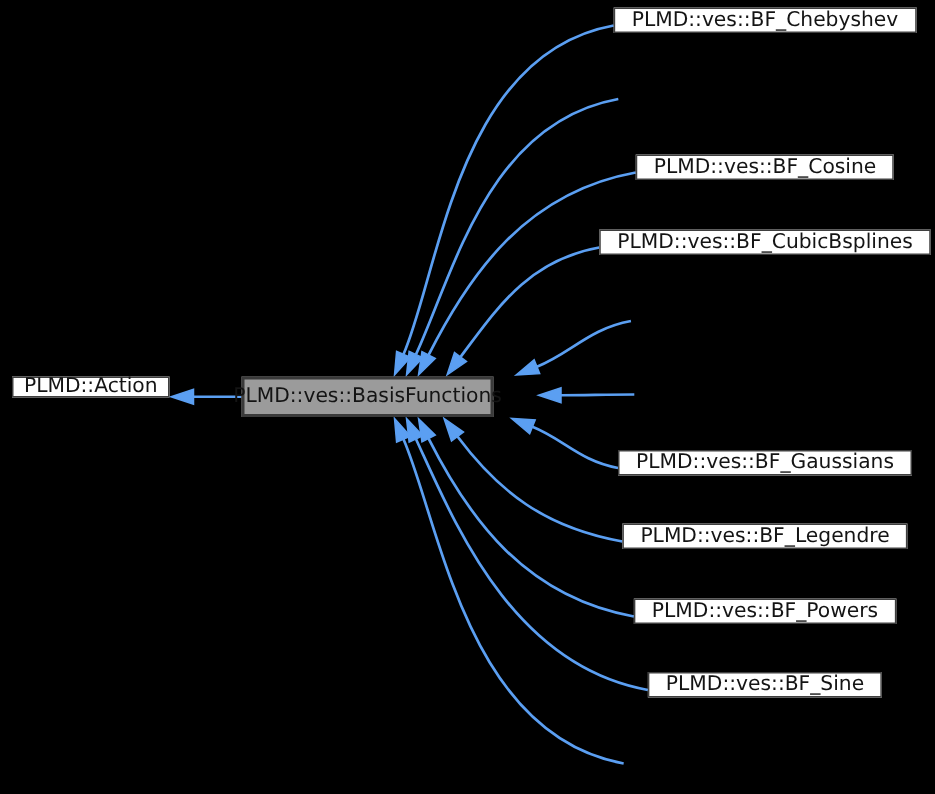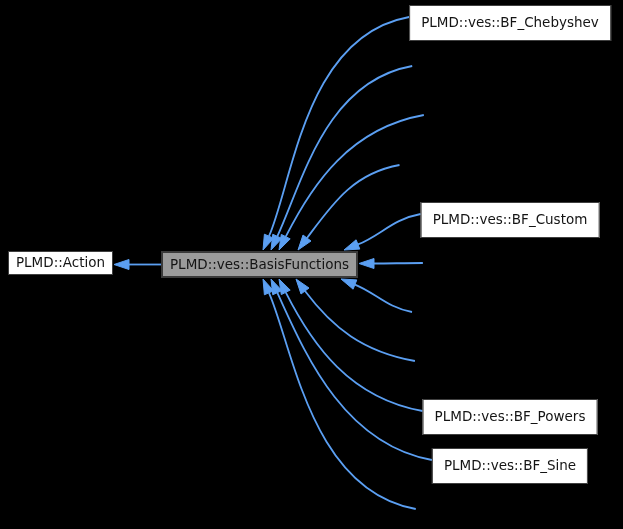--- a/index.html
+++ b/index.html
@@ -17,33 +17,33 @@
   .box{
     position:absolute;
     box-sizing:border-box;
     background:var(--box-fill,#ffffff);
     border:1.5px solid var(--box-border,#3f3f3f);
     color:var(--text,#141414);
     font-size:13.5px;
     line-height:1;
     white-space:nowrap;
     display:flex;align-items:center;justify-content:center;
-    height:36px;
+    height:17px;
     padding:0 11px;
     cursor:pointer;
   }
   .derived{
     left:510px;
     transform:translateX(-50%);
   }
   .action{
-    left:8px;top:251px;width:105px;height:24px;padding:0;
+    left:8px;top:251px;width:105px;height:14px;padding:0;
   }
   .focus{
-    left:161px;top:251px;width:197px;height:27px;padding:0;
+    left:161px;top:251px;width:168px;height:27px;padding:0;
     background:var(--focus-fill,#9b9b9b);
     border:2px solid var(--focus-border,#3a3a3a);
     cursor:default;
   }
 </style>
 </head>
 <body>
 
 <div id="diagram" style="--bg: #000000; --box-fill: #ffffff; --box-border: #3f3f3f; --focus-fill: #9b9b9b; --focus-border: #3a3a3a; --text: #141414;">
   <svg id="edges" xmlns="http://www.w3.org/2000/svg" viewBox="0 0 623 529">
@@ -71,16 +71,19 @@
       <polygon points="263,279 264.4,294.8 273.6,290.8" fill="#5b9ff2" stroke="#5b9ff2" stroke-width="1"></polygon>
       <path d="M161,264.5 C148.2,264.5 140.2,264.5 129,264.5" fill="none" stroke="#5b9ff2" stroke-width="1.8"></path>
       <polygon points="114,264.5 129,269.5 129,259.5" fill="#5b9ff2" stroke="#5b9ff2" stroke-width="1"></polygon>
     </svg>
 
   <div class="box action">PLMD::Action</div>
 
   <div class="box focus" id="focus-box">PLMD::ves::BasisFunctions</div>
 
   <div class="box derived" style="top:5px">PLMD::ves::BF_Chebyshev</div>
-  <div class="box derived" style="top:202px">PLMD::ves::BF_Custom</div>
+  <div class="box derived" style="top:103px">PLMD::ves::BF_Cosine</div>
+  <div class="box derived" style="top:153px">PLMD::ves::BF_CubicBsplines</div>
+  <div class="box derived" style="top:300px">PLMD::ves::BF_Gaussians</div>
+  <div class="box derived" style="top:349px">PLMD::ves::BF_Legendre</div>
   <div class="box derived" style="top:399px">PLMD::ves::BF_Powers</div>
   <div class="box derived" style="top:448px">PLMD::ves::BF_Sine</div>
 </div>
 
 </body></html>

